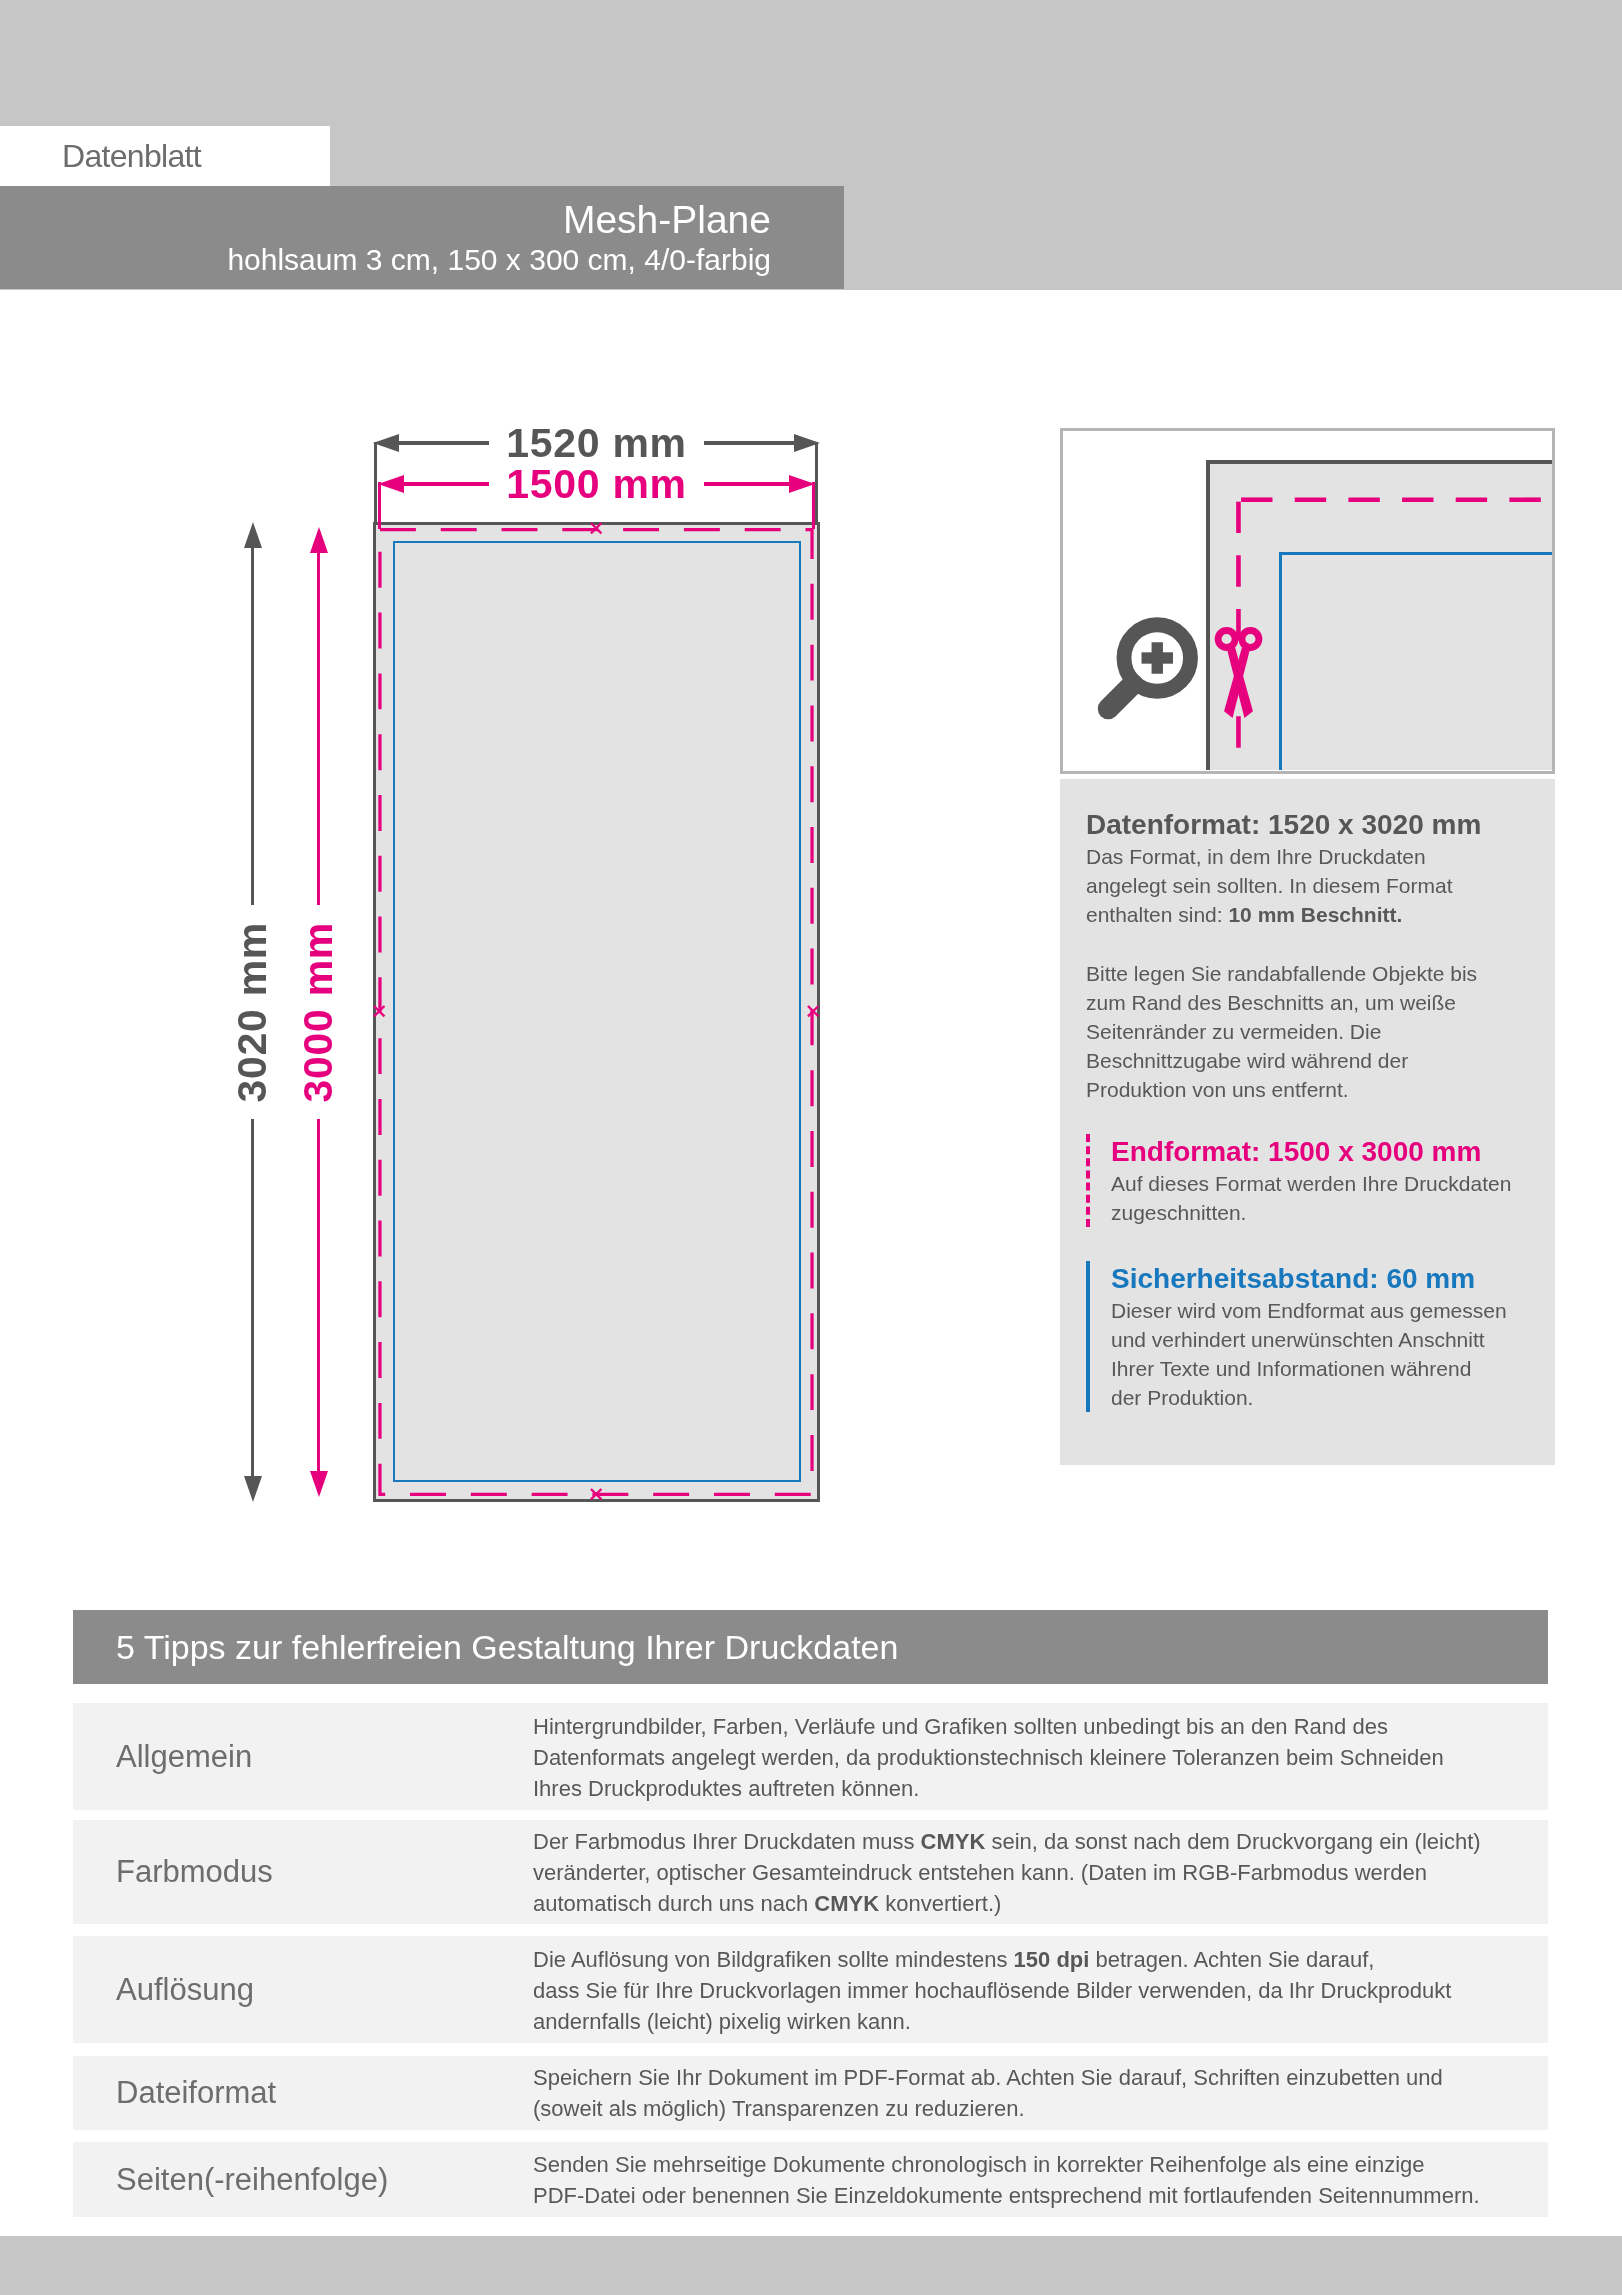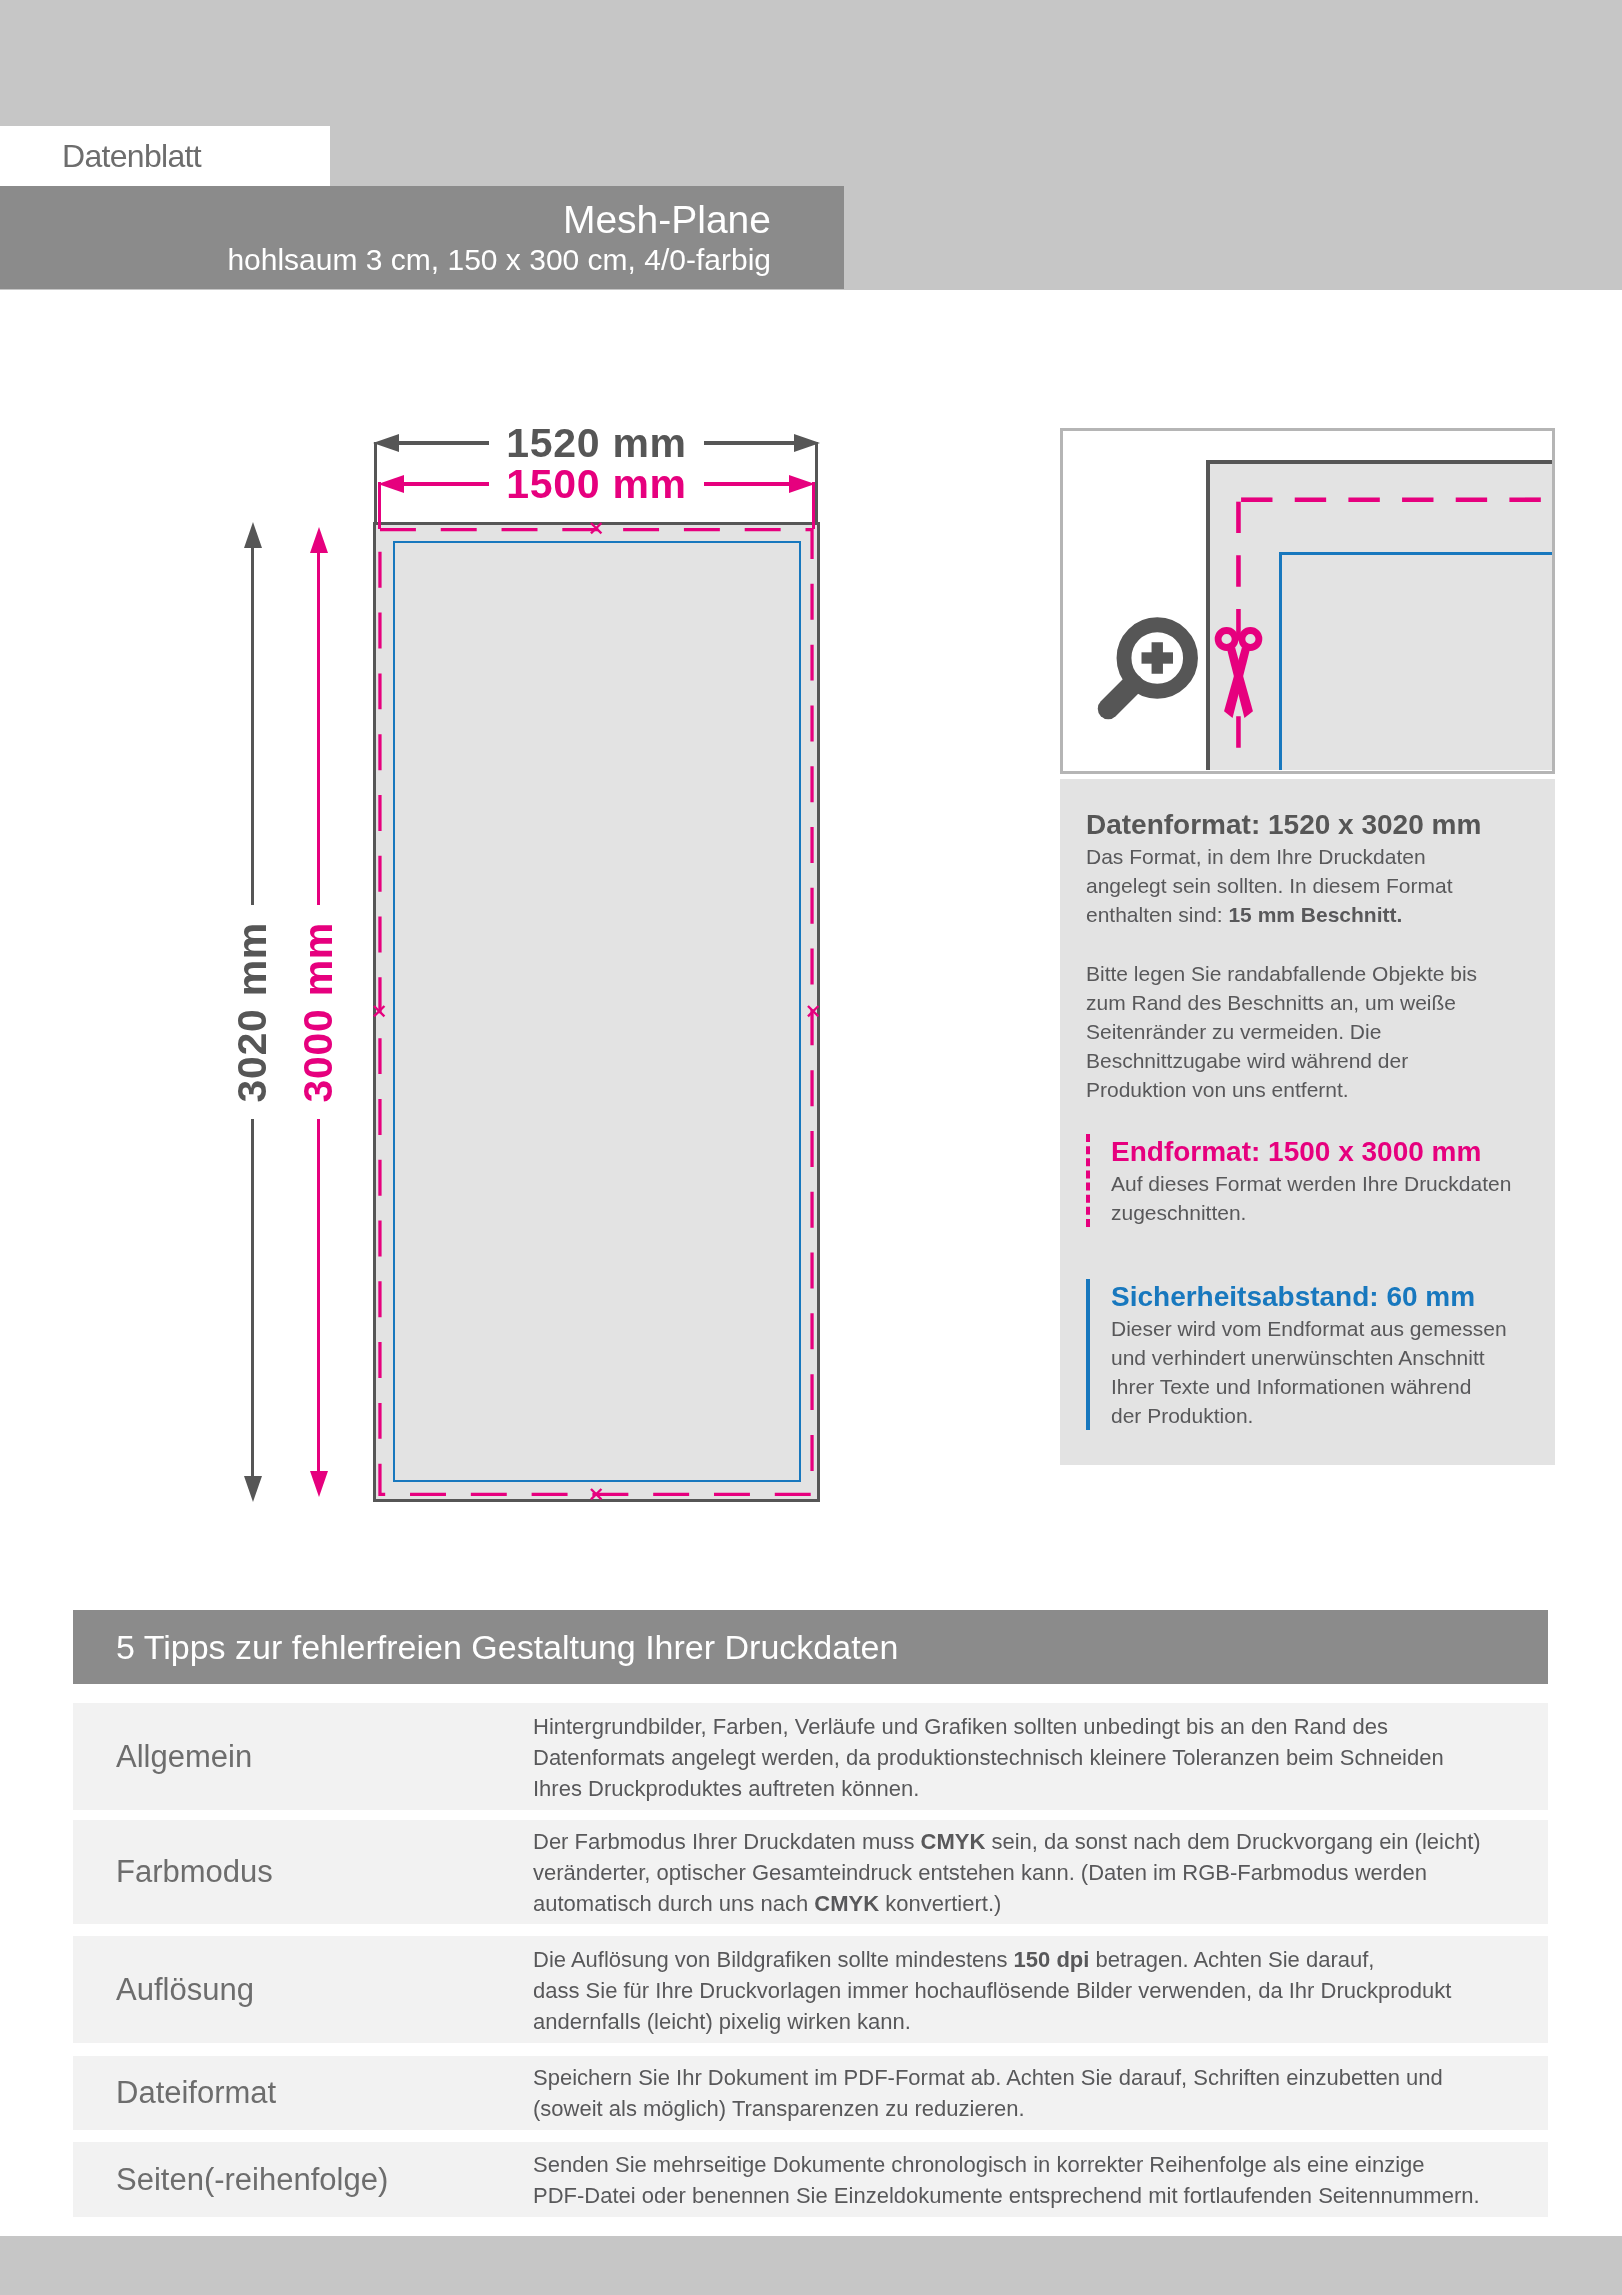--- a/index.html
+++ b/index.html
@@ -67,21 +67,21 @@
   .inset-box .gray-fill{left:147px;top:33px;width:342px;height:306px;background:#e3e3e3;}
   .inset-box .blue-v{left:216px;top:121px;width:3.3px;height:218px;background:#1878be;}
   .inset-box .blue-h{left:216px;top:121px;width:273px;height:3.3px;background:#1878be;}
 
   
   .info-panel{left:1060px;top:779px;width:495px;height:686px;background:#e3e3e3;
               box-sizing:border-box;padding:27.5px 26px 0 26px;}
   .info-panel h3{margin:0;font-size:28px;line-height:35px;color:#565656;}
   .info-panel p{margin:0;font-size:21px;line-height:29px;color:#58585a;white-space:pre-line;}
   .blk{margin-bottom:30px;}
-  .blk-end{border-left:4.6px dashed #e6007e;padding-left:21px;margin-bottom:52px;}
+  .blk-end{border-left:4.6px dashed #e6007e;padding-left:21px;margin-bottom:34px;}
   .blk-end h3{color:#e6007e;}
   .blk-safe{border-left:4.6px solid #1878be;padding-left:21px;}
   .blk-safe h3{color:#1878be;}
 
   
   .tips-banner{left:73px;top:1610px;width:1475px;height:74px;background:#8b8b8b;
                display:flex;align-items:center;}
   .tips-banner span{color:#ffffff;font-size:34px;padding-left:43px;}
   .tip-row{left:73px;width:1475px;background:#f2f2f2;}
   .tip-label{position:absolute;left:43px;top:50%;transform:translateY(-50%);
@@ -189,21 +189,21 @@
       <polygon points="16,25 26,25 47,100 37,108" fill="#e6007e"></polygon>
       <polygon points="44,25 34,25 13,100 23,108" fill="#e6007e"></polygon>
     </svg>
   </div>
 
   <div class="abs info-panel">
     <div class="blk">
       <h3>Datenformat: 1520 x 3020 mm</h3>
       <p><span>Das Format, in dem Ihre Druckdaten
 angelegt sein sollten. In diesem Format
-enthalten sind: </span><span class="b">15 mm Beschnitt.</span></p>
+enthalten sind: </span><span class="b">10 mm Beschnitt.</span></p>
     </div>
     <div class="blk">
       <p>Bitte legen Sie randabfallende Objekte bis
 zum Rand des Beschnitts an, um weiße
 Seitenränder zu vermeiden. Die
 Beschnittzugabe wird während der
 Produktion von uns entfernt.</p>
     </div>
     <div class="blk-end">
       <h3>Endformat: 1500 x 3000 mm</h3>

